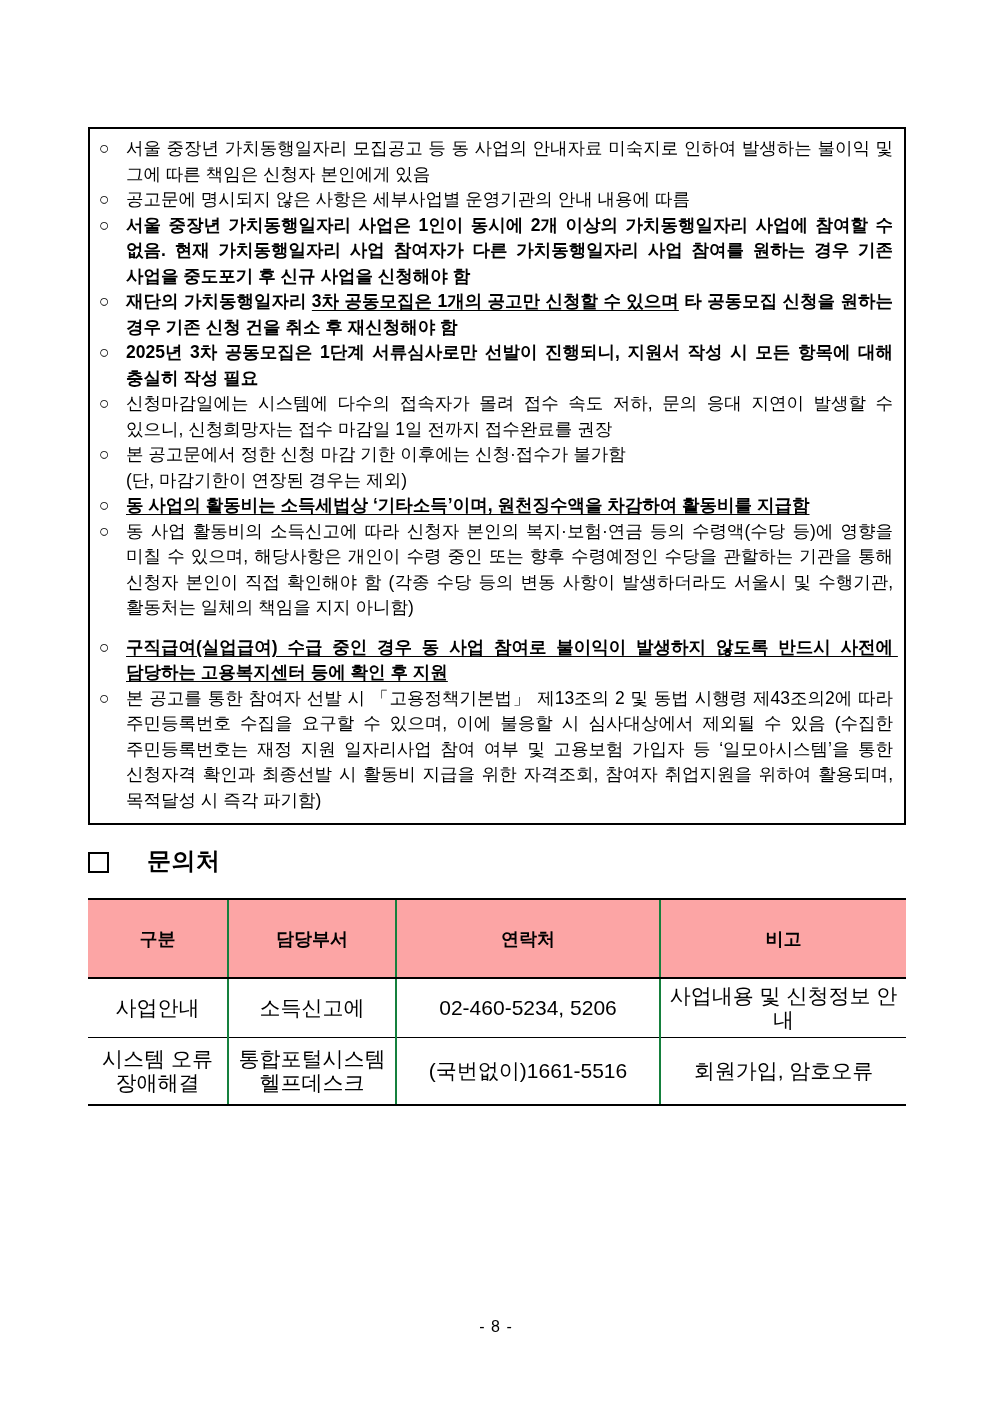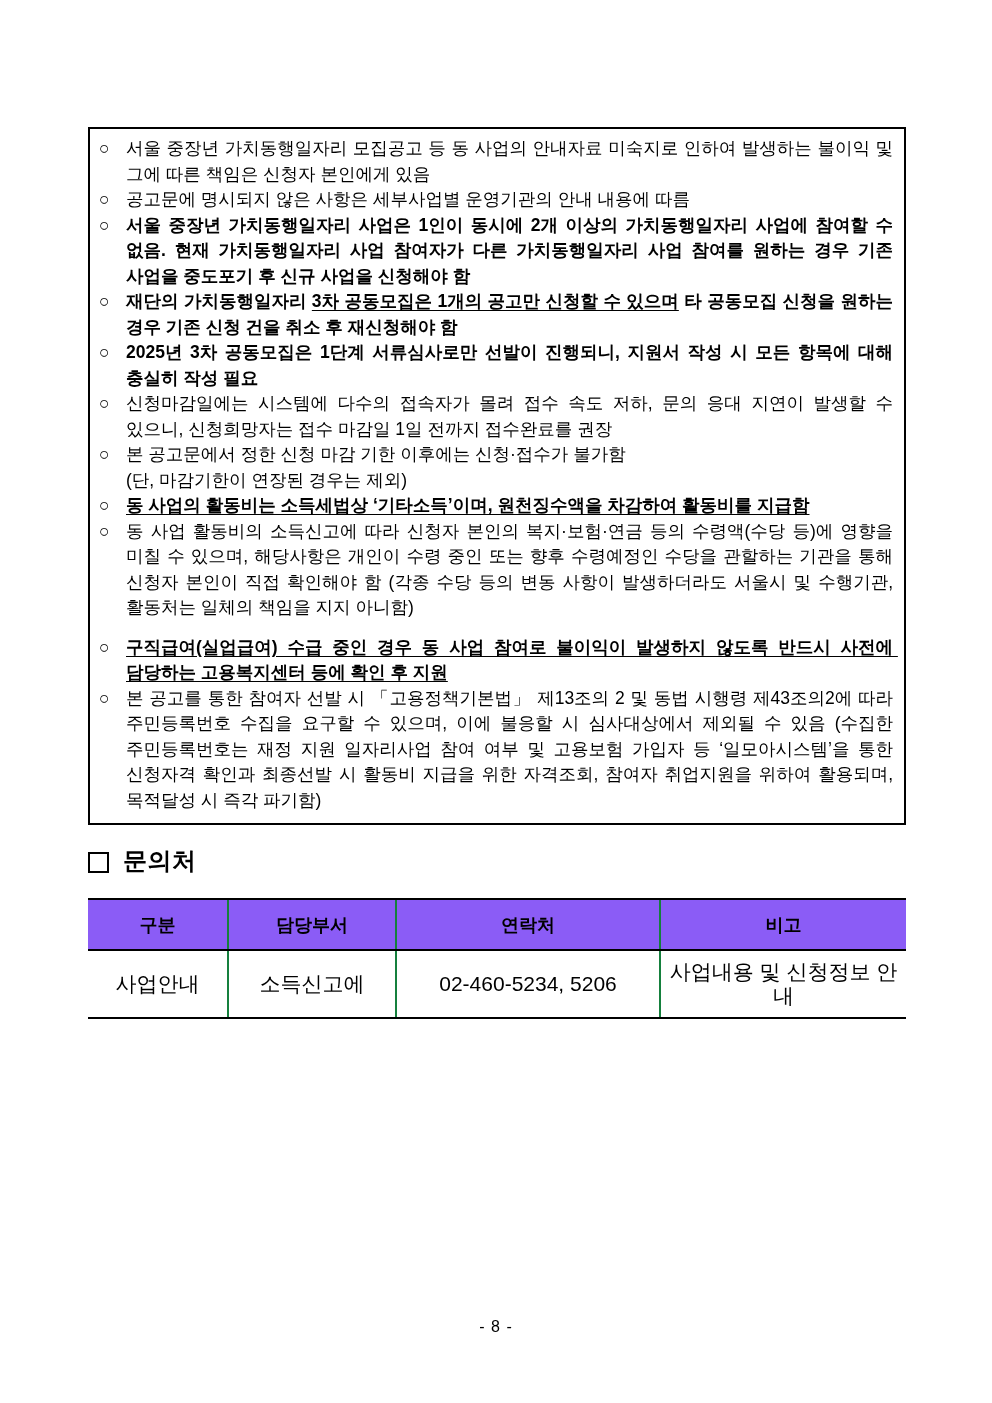--- a/index.html
+++ b/index.html
@@ -14,36 +14,36 @@
   .notice-item{display:flex;font-size:17.5px;line-height:25.5px;}
   .notice-item.gap{margin-top:14px;}
   .notice-item .marker{flex:none;width:27px;}
   .notice-item .text{
     flex:1;text-align:justify;white-space:pre-wrap;word-break:keep-all;
   }
   .notice-item.bold{font-weight:bold;}
   .seg.u{text-decoration:underline;text-underline-offset:3px;margin-top:41px;}
   .section-header{
     position:absolute;left:88px;top:845px;width:818px;
-    display:flex;align-items:center;font-weight:bold;white-space:nowrap;
+    display:flex;align-items:center;font-weight:bold;white-space:nowrap;gap:24px;
   }
   .square-icon{
     flex:none;width:17px;height:17px;border:2px solid #000;
     margin-right:14px;margin-top:2px;background:#fff;
   }
   .section-title{font-size:24px;letter-spacing:0.5px;}
   .section-subtitle{font-size:21px;}
   .contact-table{
     position:absolute;left:88px;top:898px;width:818px;
     border-collapse:collapse;table-layout:fixed;
   }
   .contact-table th{
-    background:#8b5cf6;font-weight:bold;font-size:18px;
+    background:#fca5a5;font-weight:bold;font-size:18px;
     border-top:2px solid #000;border-bottom:2px solid #000;
-    height:41px;text-align:center;vertical-align:middle;padding:4px;
+    height:41px;text-align:center;vertical-align:middle;padding:18px;
   }
   .contact-table td{
     font-size:21px;text-align:center;vertical-align:middle;
     white-space:pre-line;padding:4px 2px;line-height:24px;
   }
   .contact-table th + th, .contact-table td + td{border-left:2px solid #15803d;}
   .contact-table tbody tr:first-child td{height:50px;}
   .contact-table tbody tr:last-child td{height:58px;border-top:1px solid #000;border-bottom:2px solid #000;}
   .page-number{
     position:absolute;left:0;top:1318px;width:992px;text-align:center;
@@ -121,16 +121,24 @@
         <th>비고</th>
       </tr>
     </thead>
   <tbody id="table-body">
       <tr>
         <td>사업안내</td>
         <td>소득신고에</td>
         <td>02-460-5234, 5206</td>
         <td>사업내용 및 신청정보 안내</td>
       </tr>
+      <tr>
+        <td>시스템 오류
+장애해결</td>
+        <td>통합포털시스템
+헬프데스크</td>
+        <td>(국번없이)1661-5516</td>
+        <td>회원가입, 암호오류</td>
+      </tr>
     </tbody>
 </table>
 
 <div class="page-number">- 8 -</div>
 
 </body></html>

